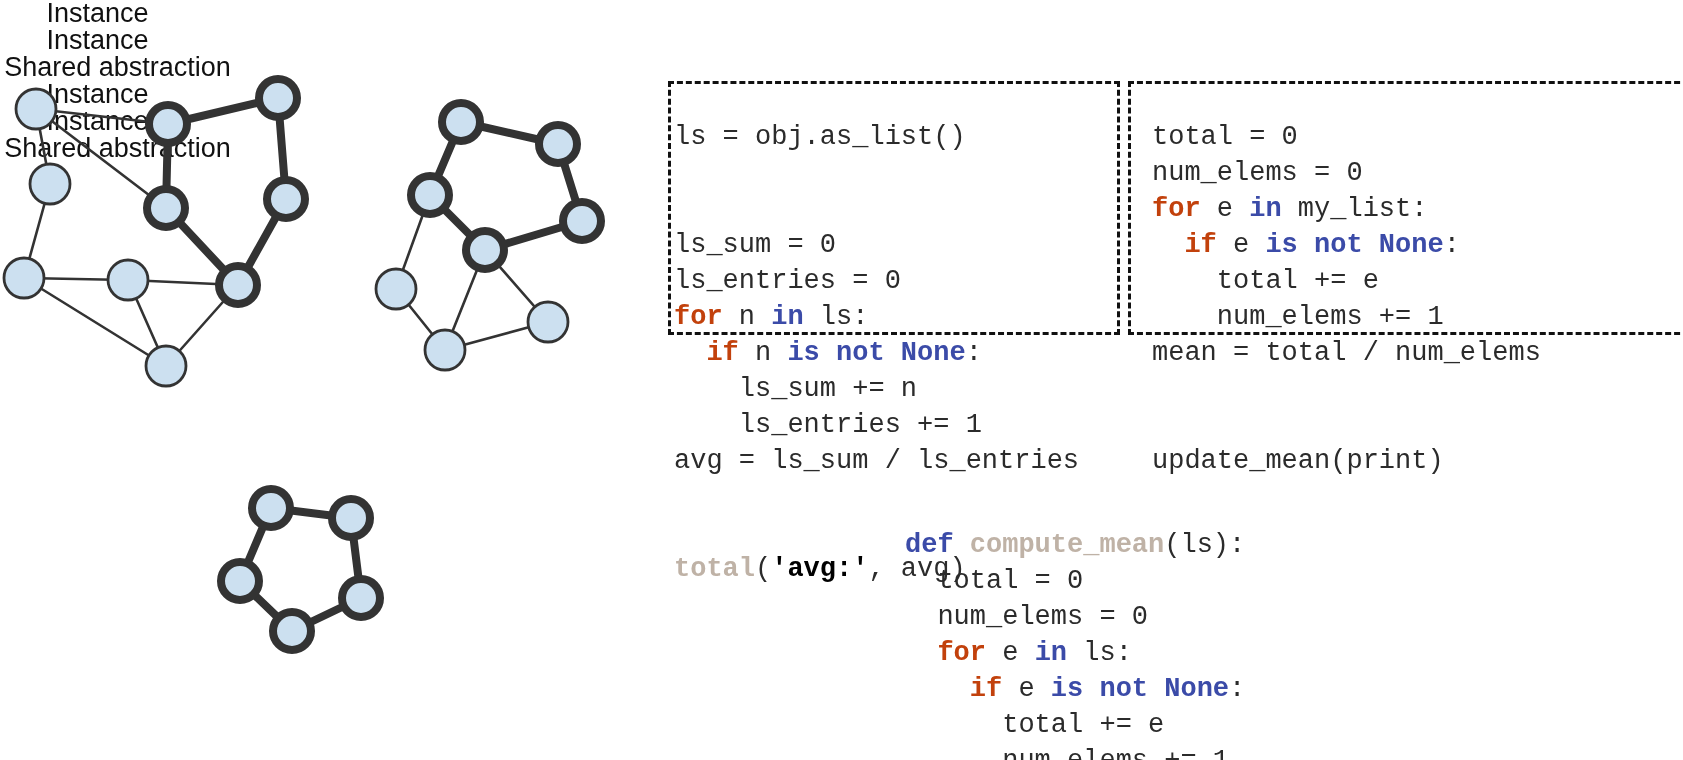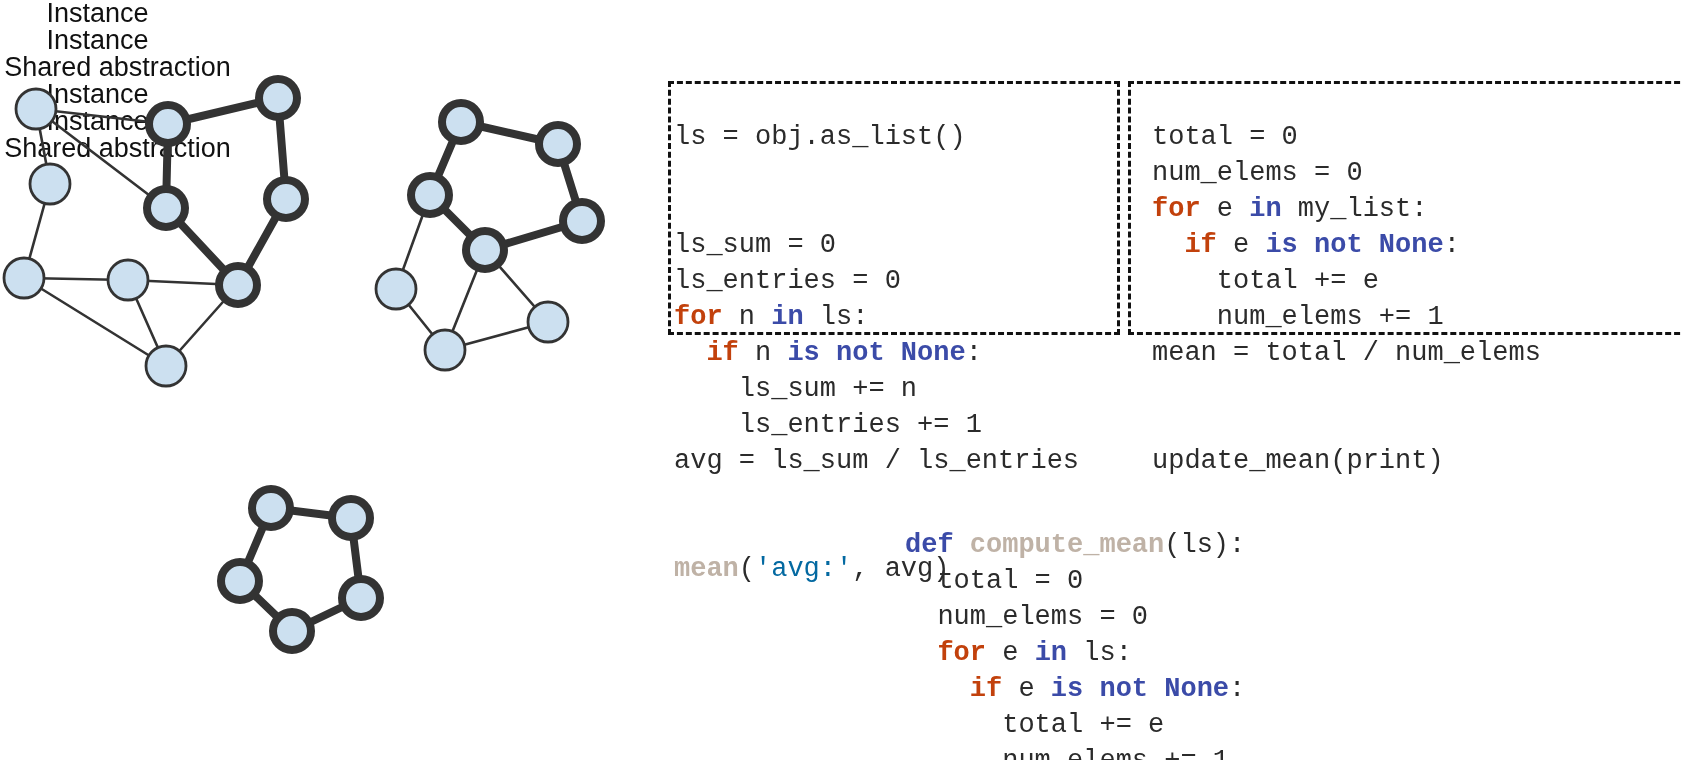--- a/index.html
+++ b/index.html
@@ -7,21 +7,21 @@
        font-family:"Liberation Sans",sans-serif;color:#1a1a1a;}
   .caption{font-family:"Liberation Sans",sans-serif;font-size:27px;color:#111;
            text-align:center;white-space:nowrap;line-height:1;}
   .graph{position:absolute;}
   .code{position:absolute;font-family:"Liberation Mono","DejaVu Sans Mono",monospace;
         font-size:27px;line-height:36px;white-space:pre;color:#2b2b2b;
         letter-spacing:0px;}
   .code .kw{color:#c2410c;font-weight:bold;}
   .code .kw2{color:#3b4ba8;font-weight:bold;}
   .code .fn{color:#bfb2a6;font-weight:bold;}
-  .code .str{color:#0369a1;font-weight:normal;}
+  .code .str{color:#000000;font-weight:bold;}
   .code .ln{display:block;height:36px;}
   .dashbox{position:absolute;border:3px dashed #111;box-sizing:border-box;
            pointer-events:none;}
   svg{display:block;overflow:visible;}
 </style>
 </head>
 <body>
 
 <div class="caption" style="left:56px;top:33px;width:195px;">Instance</div>
 
@@ -92,21 +92,21 @@
 
 <div class="caption" style="left:790px;top:2px;width:195px;">Instance</div>
 
 <div class="caption" style="left:1175px;top:2px;width:195px;">Instance</div>
 
 <div class="caption" style="left:990px;top:410px;width:235px;">Shared abstraction</div>
 
 <div class="code" style="left:674px;top:47px;">
   <span class="ln">ls = obj.as_list()</span>
   <span id="ci1-body"><span class="ln"><span>ls_sum = 0</span></span><span class="ln"><span>ls_entries = 0</span></span><span class="ln"><span class="kw">for</span><span> n </span><span class="kw2">in</span><span> ls:</span></span><span class="ln"><span>  </span><span class="kw">if</span><span> n </span><span class="kw2">is not None</span><span>:</span></span><span class="ln"><span>    ls_sum += n</span></span><span class="ln"><span>    ls_entries += 1</span></span><span class="ln"><span>avg = ls_sum / ls_entries</span></span></span>
-  <span class="ln" id="ci1-footer"><span class="fn">mean</span><span>(</span><span class="str">'avg:'</span><span>, avg)</span></span>
+  <span class="ln" id="ci1-footer"><span class="fn">total</span><span>(</span><span class="str">'avg:'</span><span>, avg)</span></span>
 </div>
 <div class="dashbox" style="left:668px;top:81px;width:452px;height:254px;"></div>
 
 <div class="code" style="left:1152px;top:47px;">
   <span id="ci2-body"><span class="ln"><span>total = 0</span></span><span class="ln"><span>num_elems = 0</span></span><span class="ln"><span class="kw">for</span><span> e </span><span class="kw2">in</span><span> my_list:</span></span><span class="ln"><span>  </span><span class="kw">if</span><span> e </span><span class="kw2">is not None</span><span>:</span></span><span class="ln"><span>    total += e</span></span><span class="ln"><span>    num_elems += 1</span></span><span class="ln"><span>mean = total / num_elems</span></span></span>
   <span class="ln" id="ci2-footer"><span>update_mean(print)</span></span>
 </div>
 <div class="dashbox" style="left:1128px;top:81px;width:570px;height:254px;"></div>
 
 <div class="code" style="left:905px;top:455px;">

